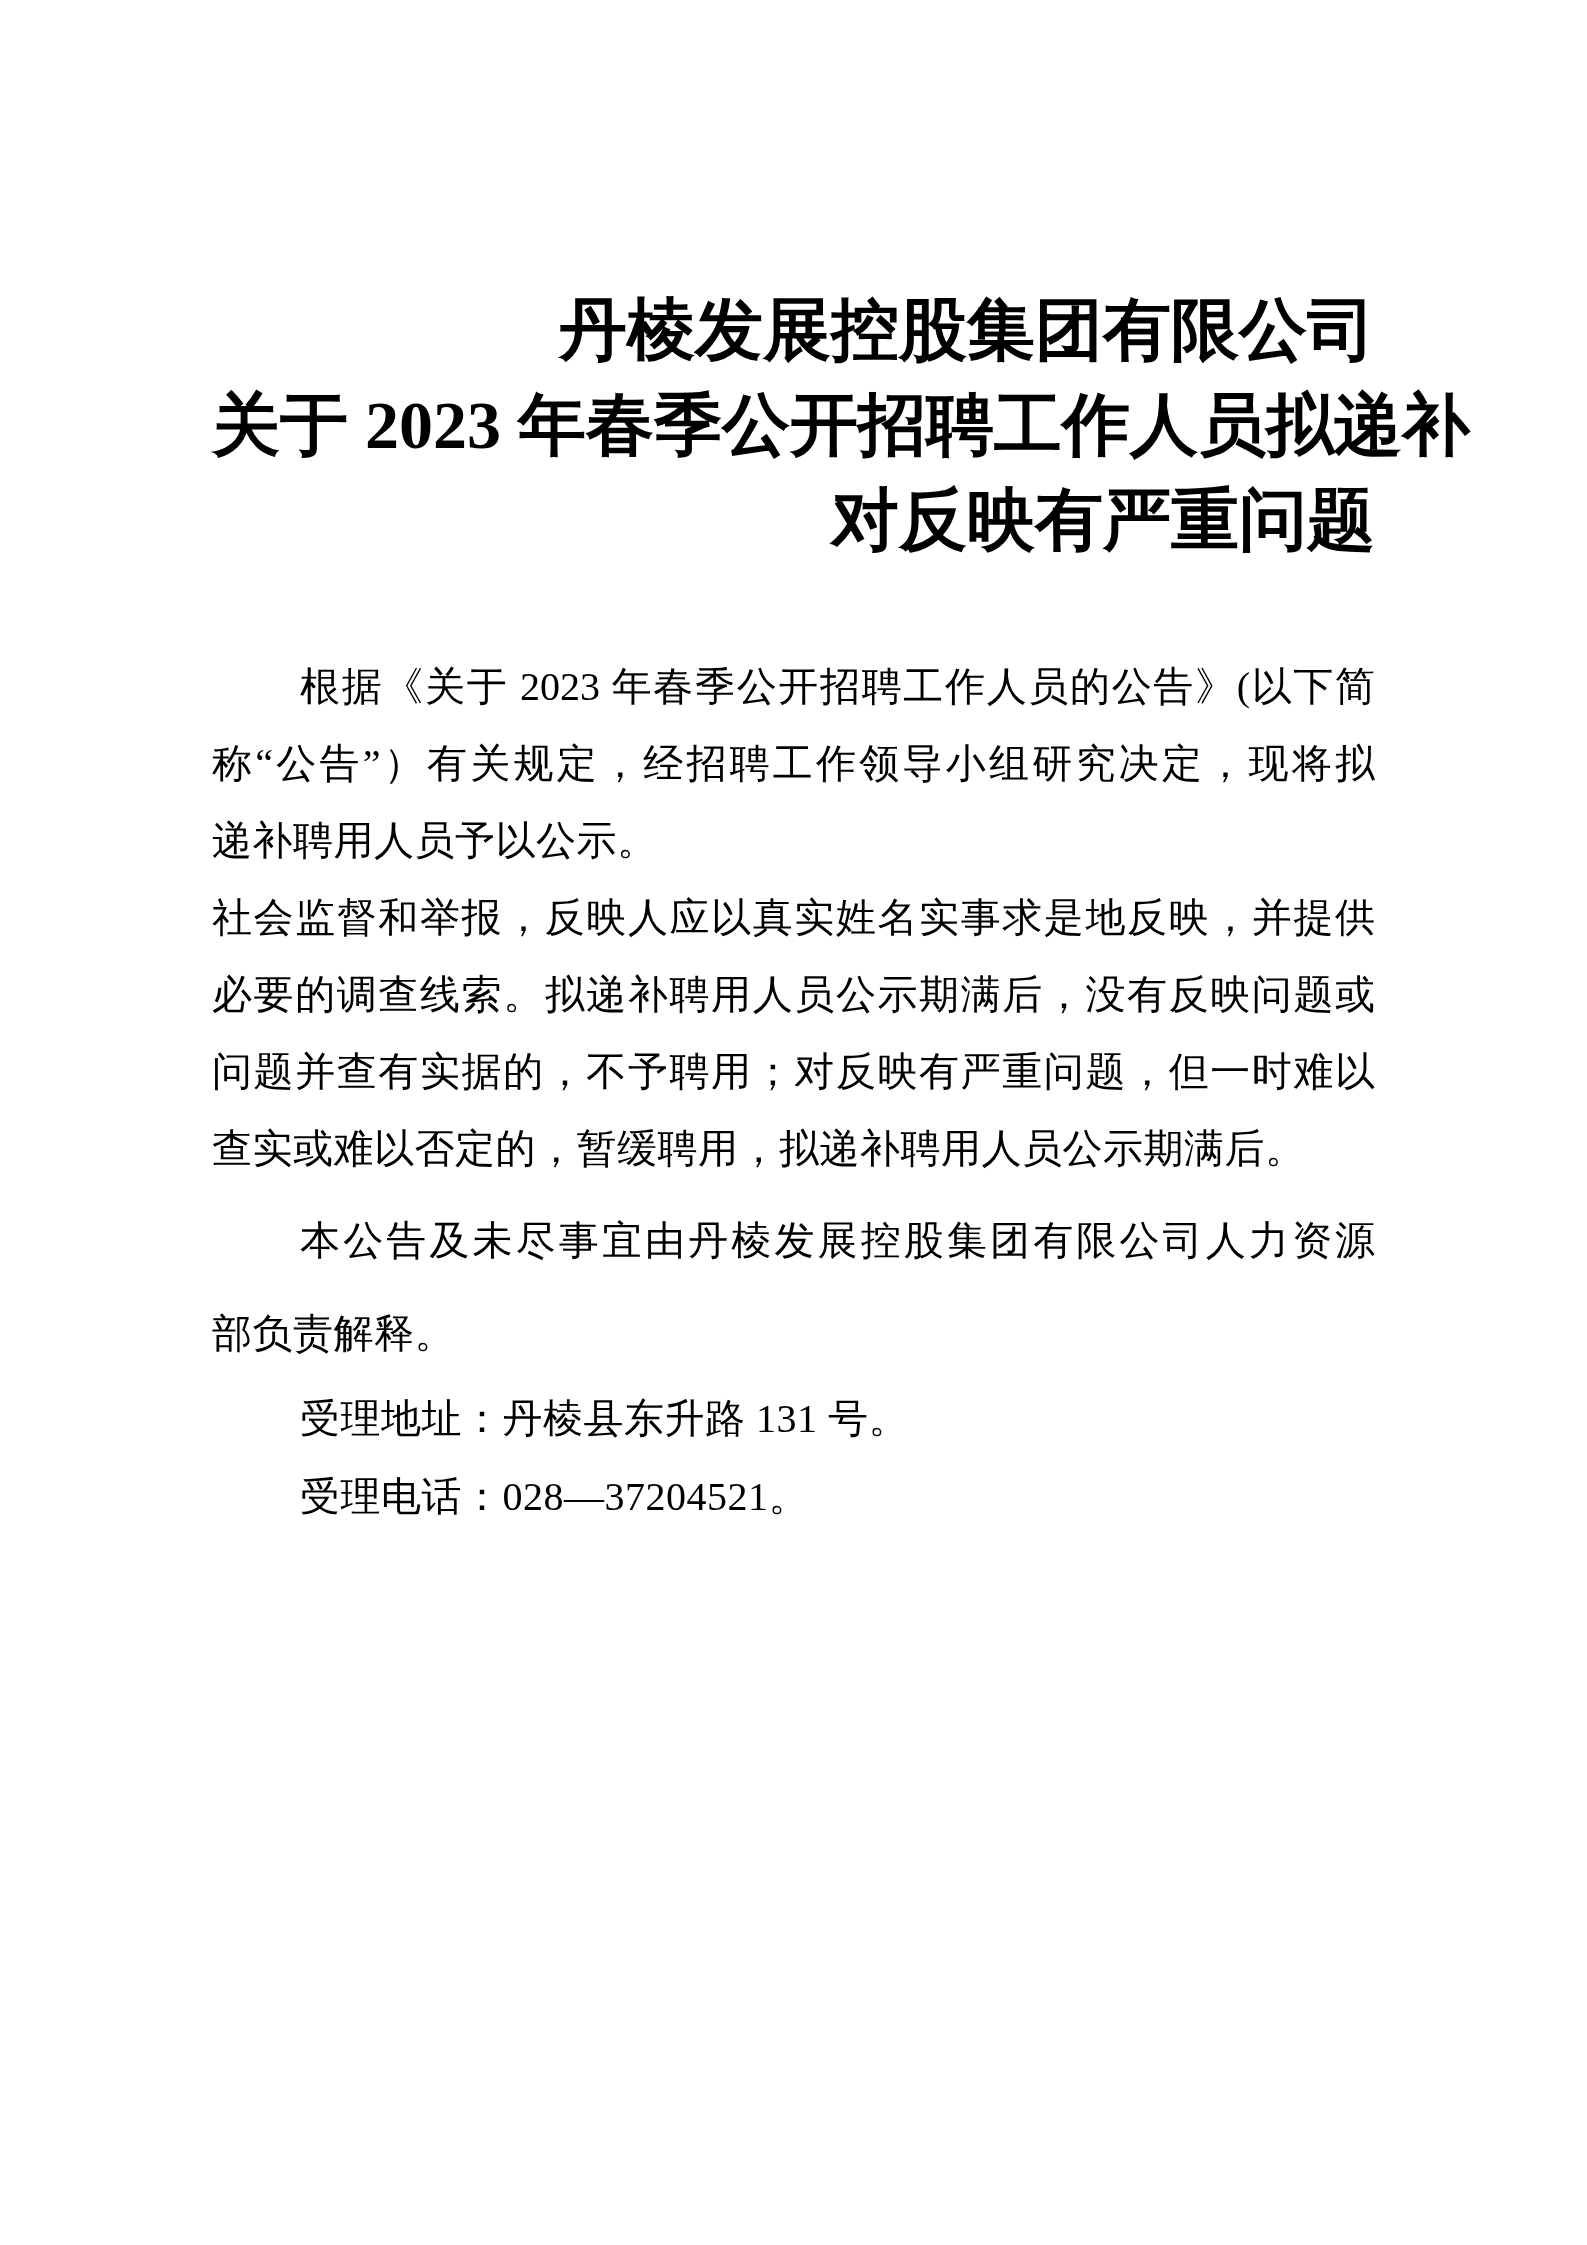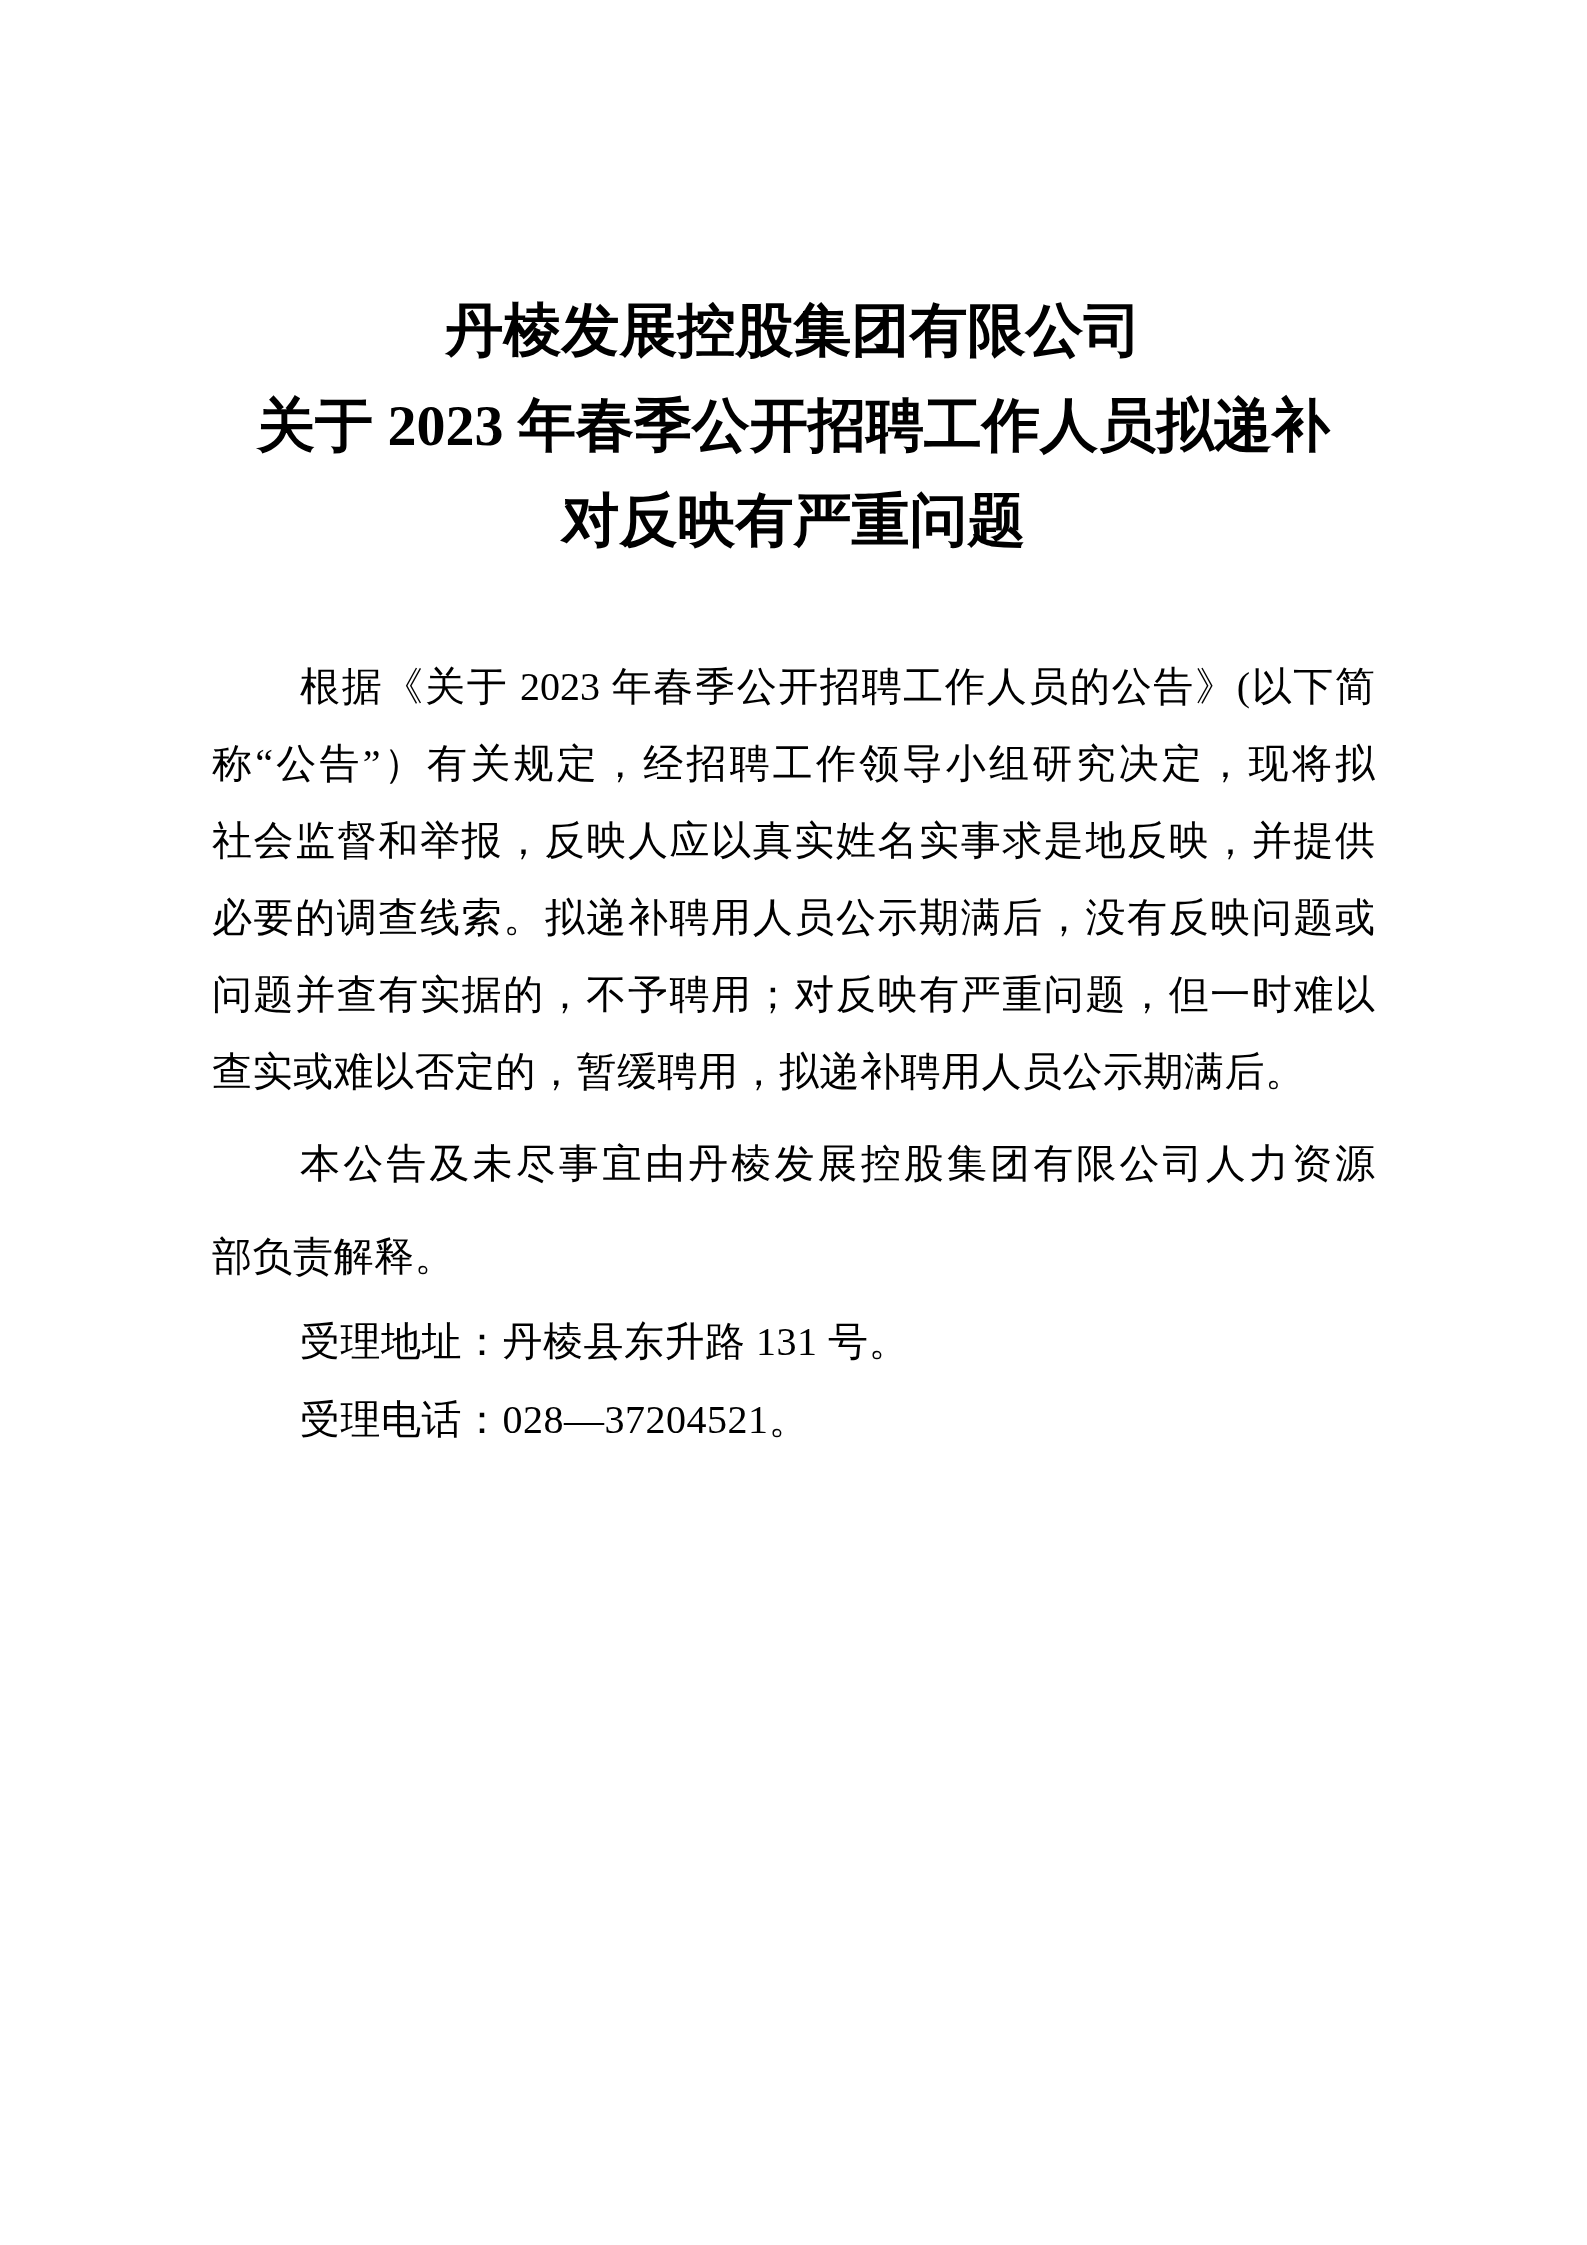--- a/index.html
+++ b/index.html
@@ -9,24 +9,24 @@
     height: 2245px;
     margin: 0 auto;
     background: #ffffff;
     color: #000000;
     box-sizing: border-box;
     padding: 283px 212px 0 212px;
     font-family: "Liberation Serif", "DejaVu Serif", serif;
     overflow: hidden;
   }
   .title-line {
-    font-size: 58px;
+    font-size: 68px;
     line-height: 95px;
     font-weight: bold;
-    text-align: center;
+    text-align: right;
     white-space: nowrap;
   }
   .title-block { margin-bottom: 80px; }
   .body-line {
     font-size: 40px;
     line-height: 77px;
     letter-spacing: 0.5px;
     white-space: nowrap;
   }
   .j {
@@ -48,20 +48,21 @@
 
   <div class="title-block">
     <div class="title-line">丹棱发展控股集团有限公司</div>
     <div class="title-line">关于 2023 年春季公开招聘工作人员拟递补</div>
     <div class="title-line">对反映有严重问题</div>
   </div>
 
   <div>
     <div class="body-line j indent2">根据《关于 2023 年春季公开招聘工作人员的公告》(以下简</div>
     <div class="body-line j">称“公告”）有关规定，经招聘工作领导小组研究决定，现将拟</div>
+    <div class="body-line">递补聘用人员予以公示。</div>
   </div>
 
   <div>
     <div class="body-line j">社会监督和举报，反映人应以真实姓名实事求是地反映，并提供</div>
     <div class="body-line j">必要的调查线索。拟递补聘用人员公示期满后，没有反映问题或</div>
     <div class="body-line j">问题并查有实据的，不予聘用；对反映有严重问题，但一时难以</div>
     <div class="body-line">查实或难以否定的，暂缓聘用，拟递补聘用人员公示期满后。</div>
   </div>
 
   <div class="p3-block">

